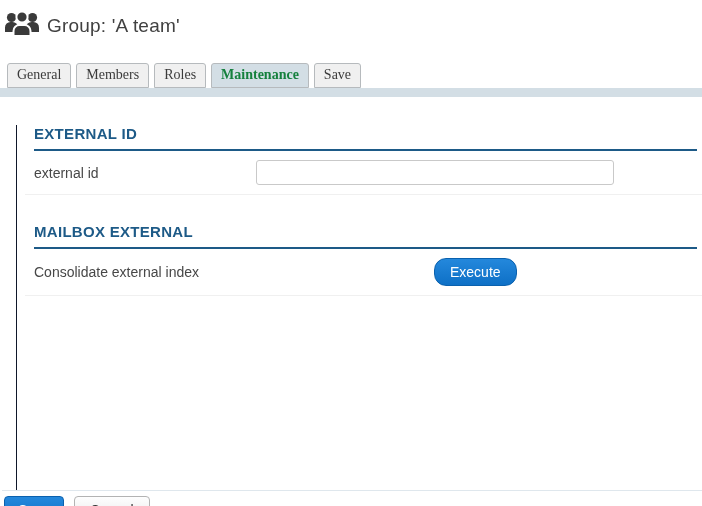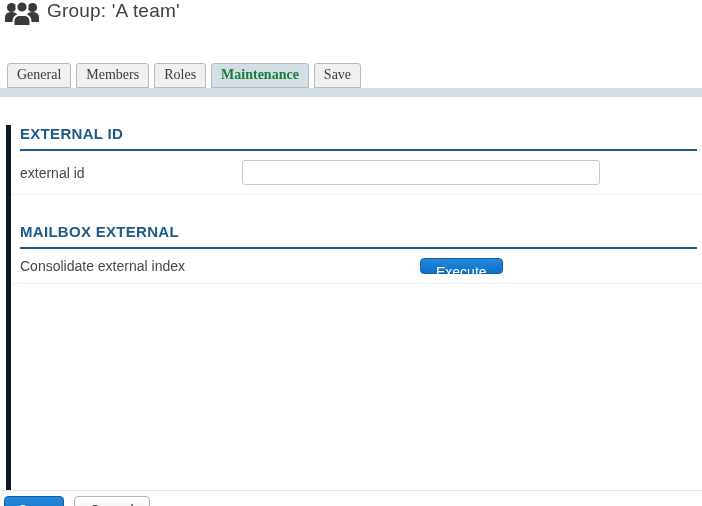--- a/index.html
+++ b/index.html
@@ -14,21 +14,21 @@
     height: 506px;
     background: #ffffff;
     overflow: hidden;
   }
 
   
   .header {
     height: 63px;
     box-sizing: border-box;
     display: flex;
-    align-items: flex-start;
+    align-items: center;
     padding: 0 0 12px 4px;
   }
   .header .icon-wrap {
     width: 36px;
     height: 31px;
     margin-right: 7px;
     flex: 0 0 auto;
   }
   .page-title {
     font-size: 19px;
@@ -64,23 +64,23 @@
   .band {
     width: 702px;
     height: 9px;
     background: #d3dee5;
   }
 
   
   .panel {
     box-sizing: border-box;
     height: 365px;
-    margin-left: 6px;
-    border-left: 5px solid #0f172a;
-    padding-left: 0;
+    margin-left: 16px;
+    border-left: 1px solid #0f172a;
+    padding-left: 8px;
   }
   .section-title {
     margin: 28px 5px 0 9px;
     font-size: 15px;
     font-weight: bold;
     letter-spacing: 0.3px;
     color: #1d5a87;
     line-height: 18px;
     padding-bottom: 6px;
     border-bottom: 2px solid #1d5a87;
@@ -126,21 +126,22 @@
     color: #ffffff;
   }
   .btn-default {
     background: linear-gradient(#fefefe, #e7e7e7);
     border: 1px solid #b3b3b3;
     color: #333333;
   }
   .execute-btn {
     margin-left: 178px;
     padding: 4px 15px 5px;
-    height: 16px;
+    height: 28px;
+    border-radius: 12px;
   }
 
   
   .footer {
     margin-left: 2px;
     border-top: 1px solid #dfe7ed;
     padding-top: 5px;
     display: flex;
     gap: 10px;
   }

